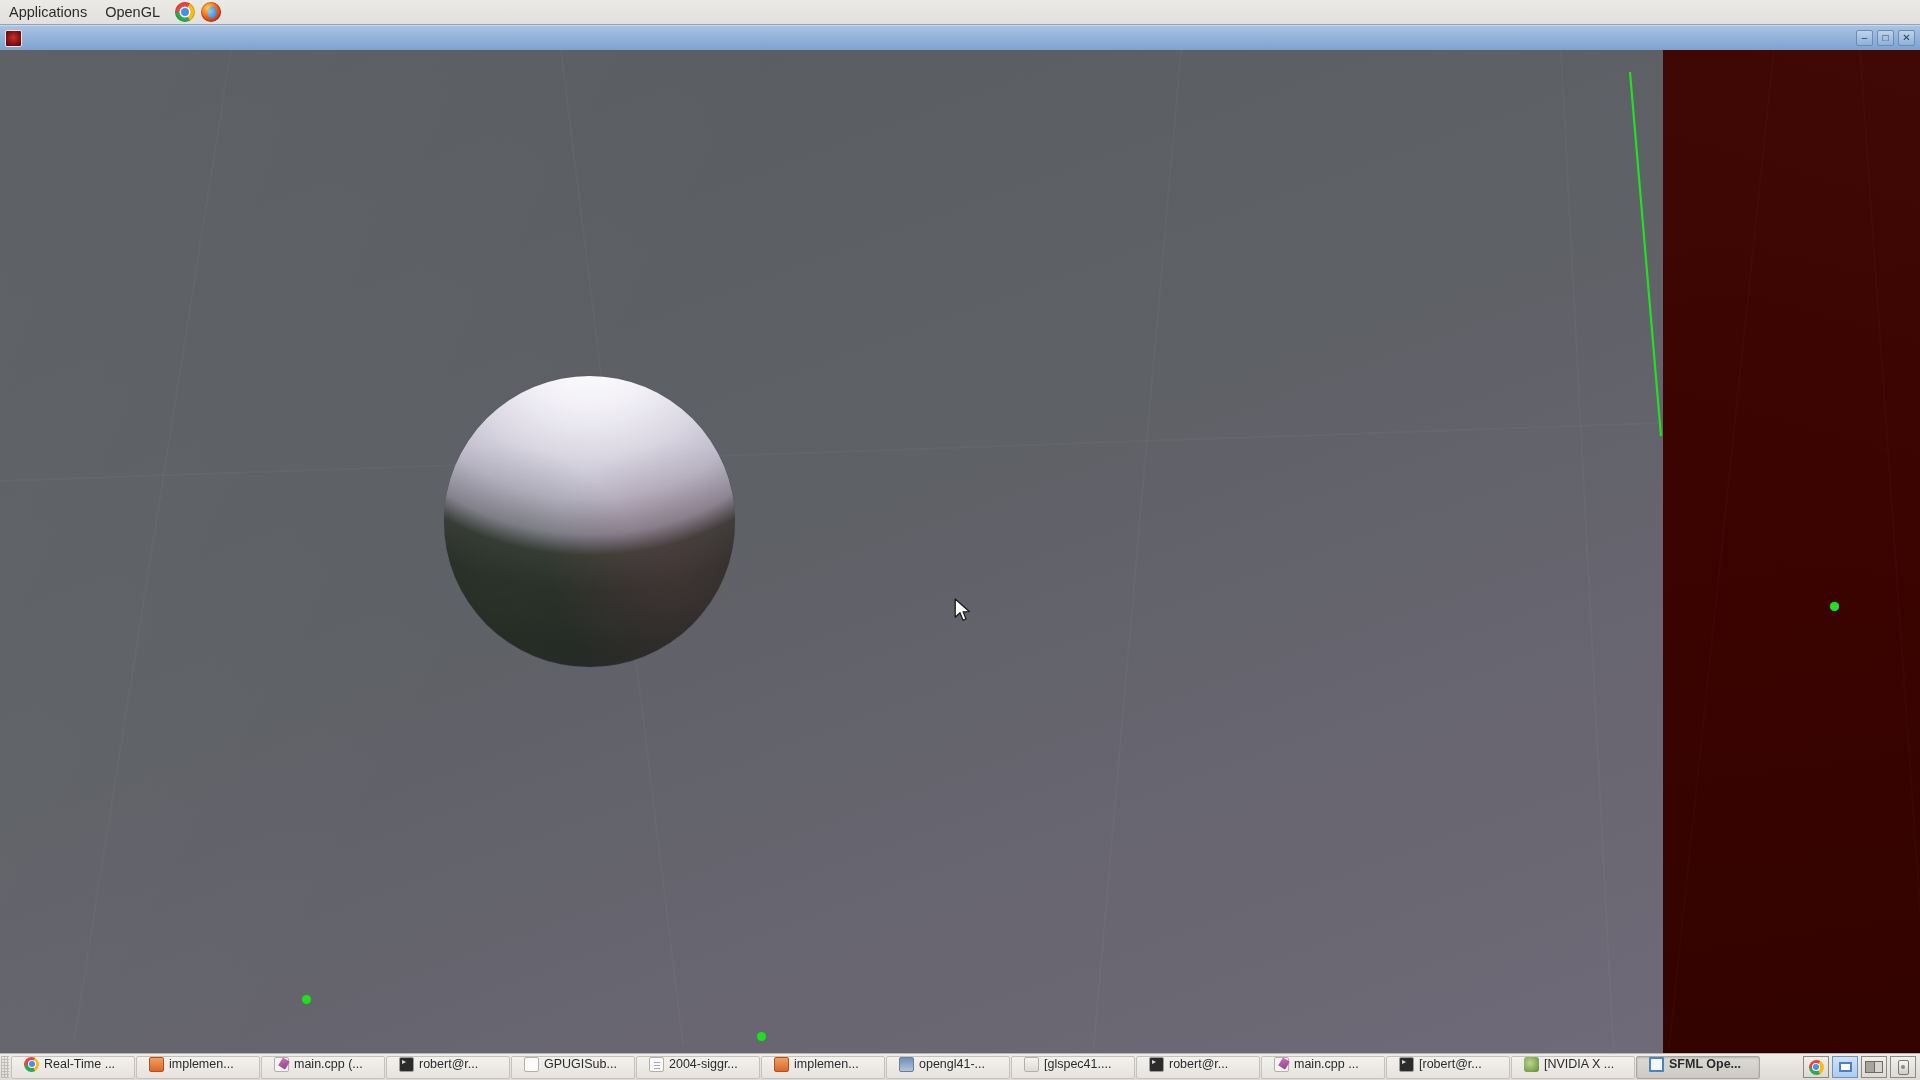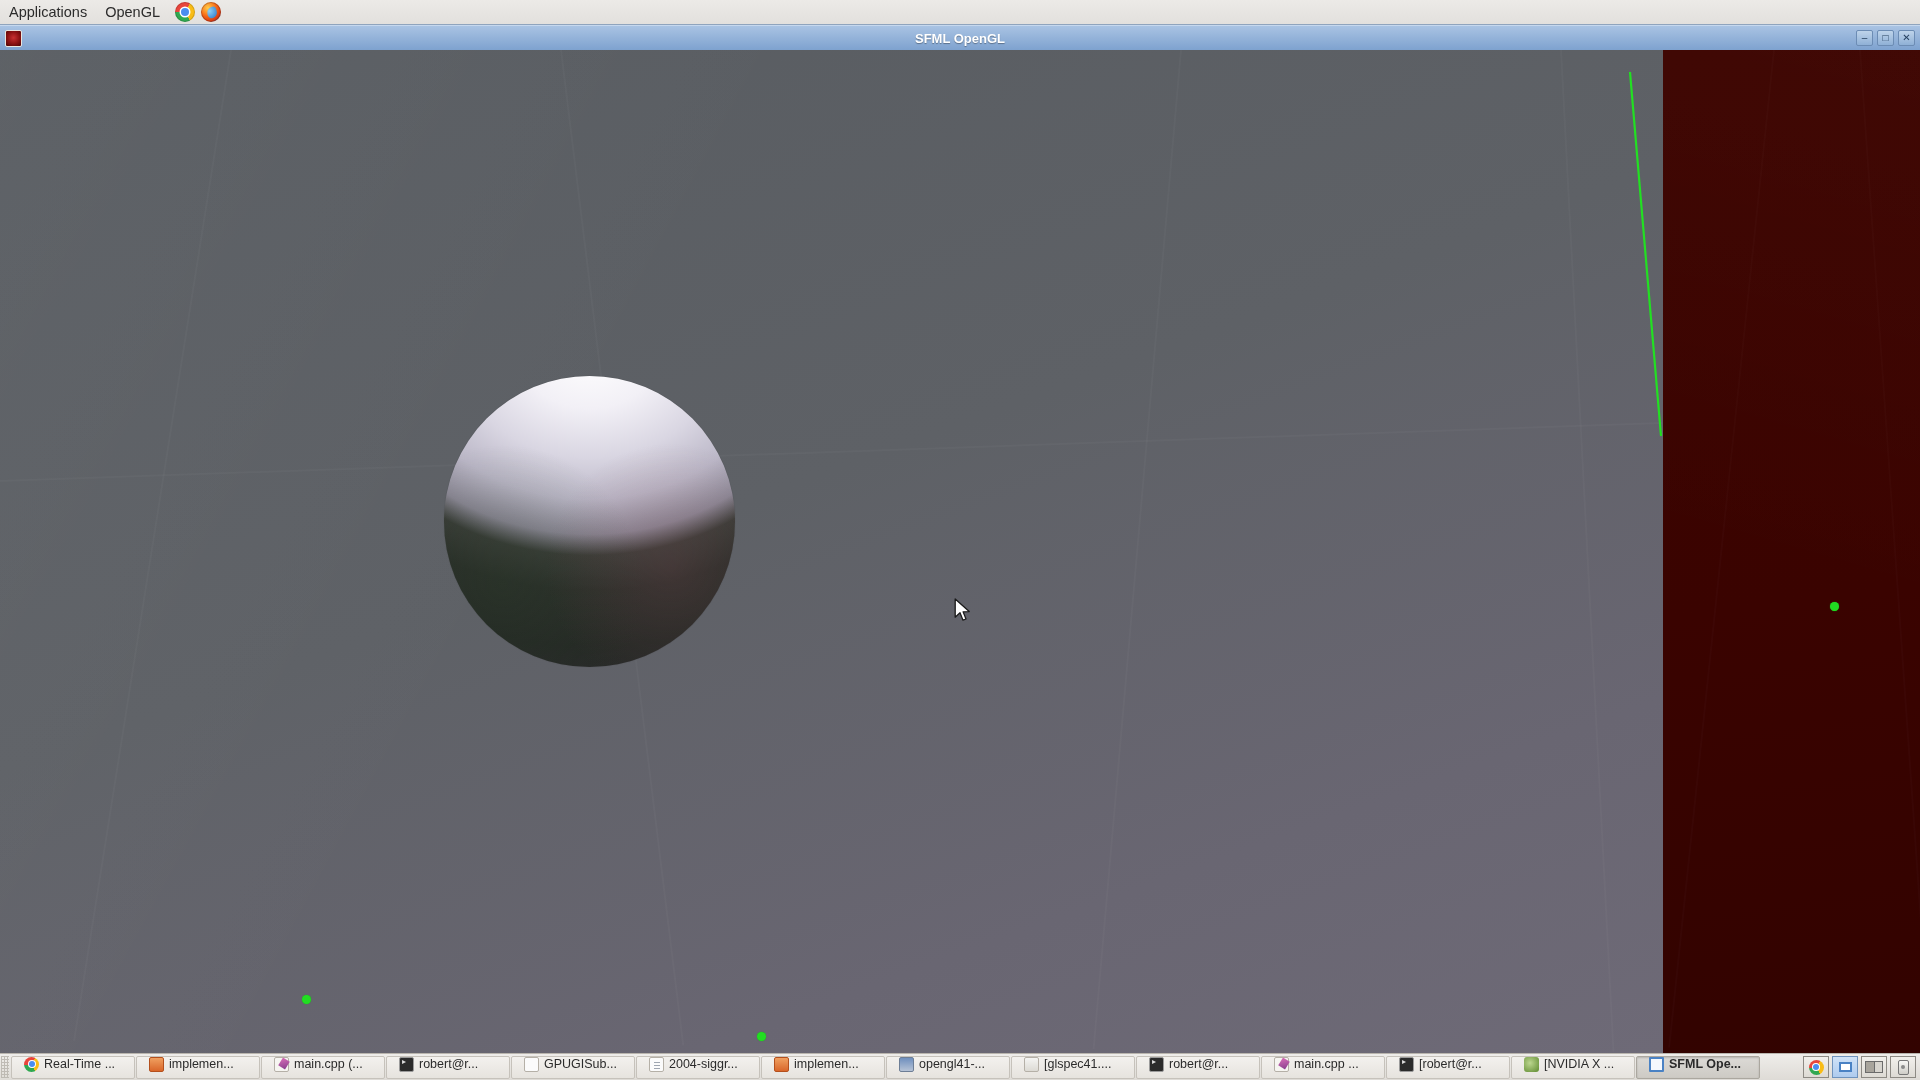--- a/index.html
+++ b/index.html
@@ -274,21 +274,20 @@
           </svg>
       </span>
       <span class="user-name">Robert</span>
     </div>
   </div>
 
   <div id="window">
 
     <div id="titlebar">
       <div id="win-icon"></div>
-      <div id="win-title">SFML OpenGL</div>
       <div id="win-buttons">
         <div class="win-btn">–</div>
         <div class="win-btn">□</div>
         <div class="win-btn">✕</div>
       </div>
     </div>
 
     <div id="gl">
 
       <div id="wall-grey">

